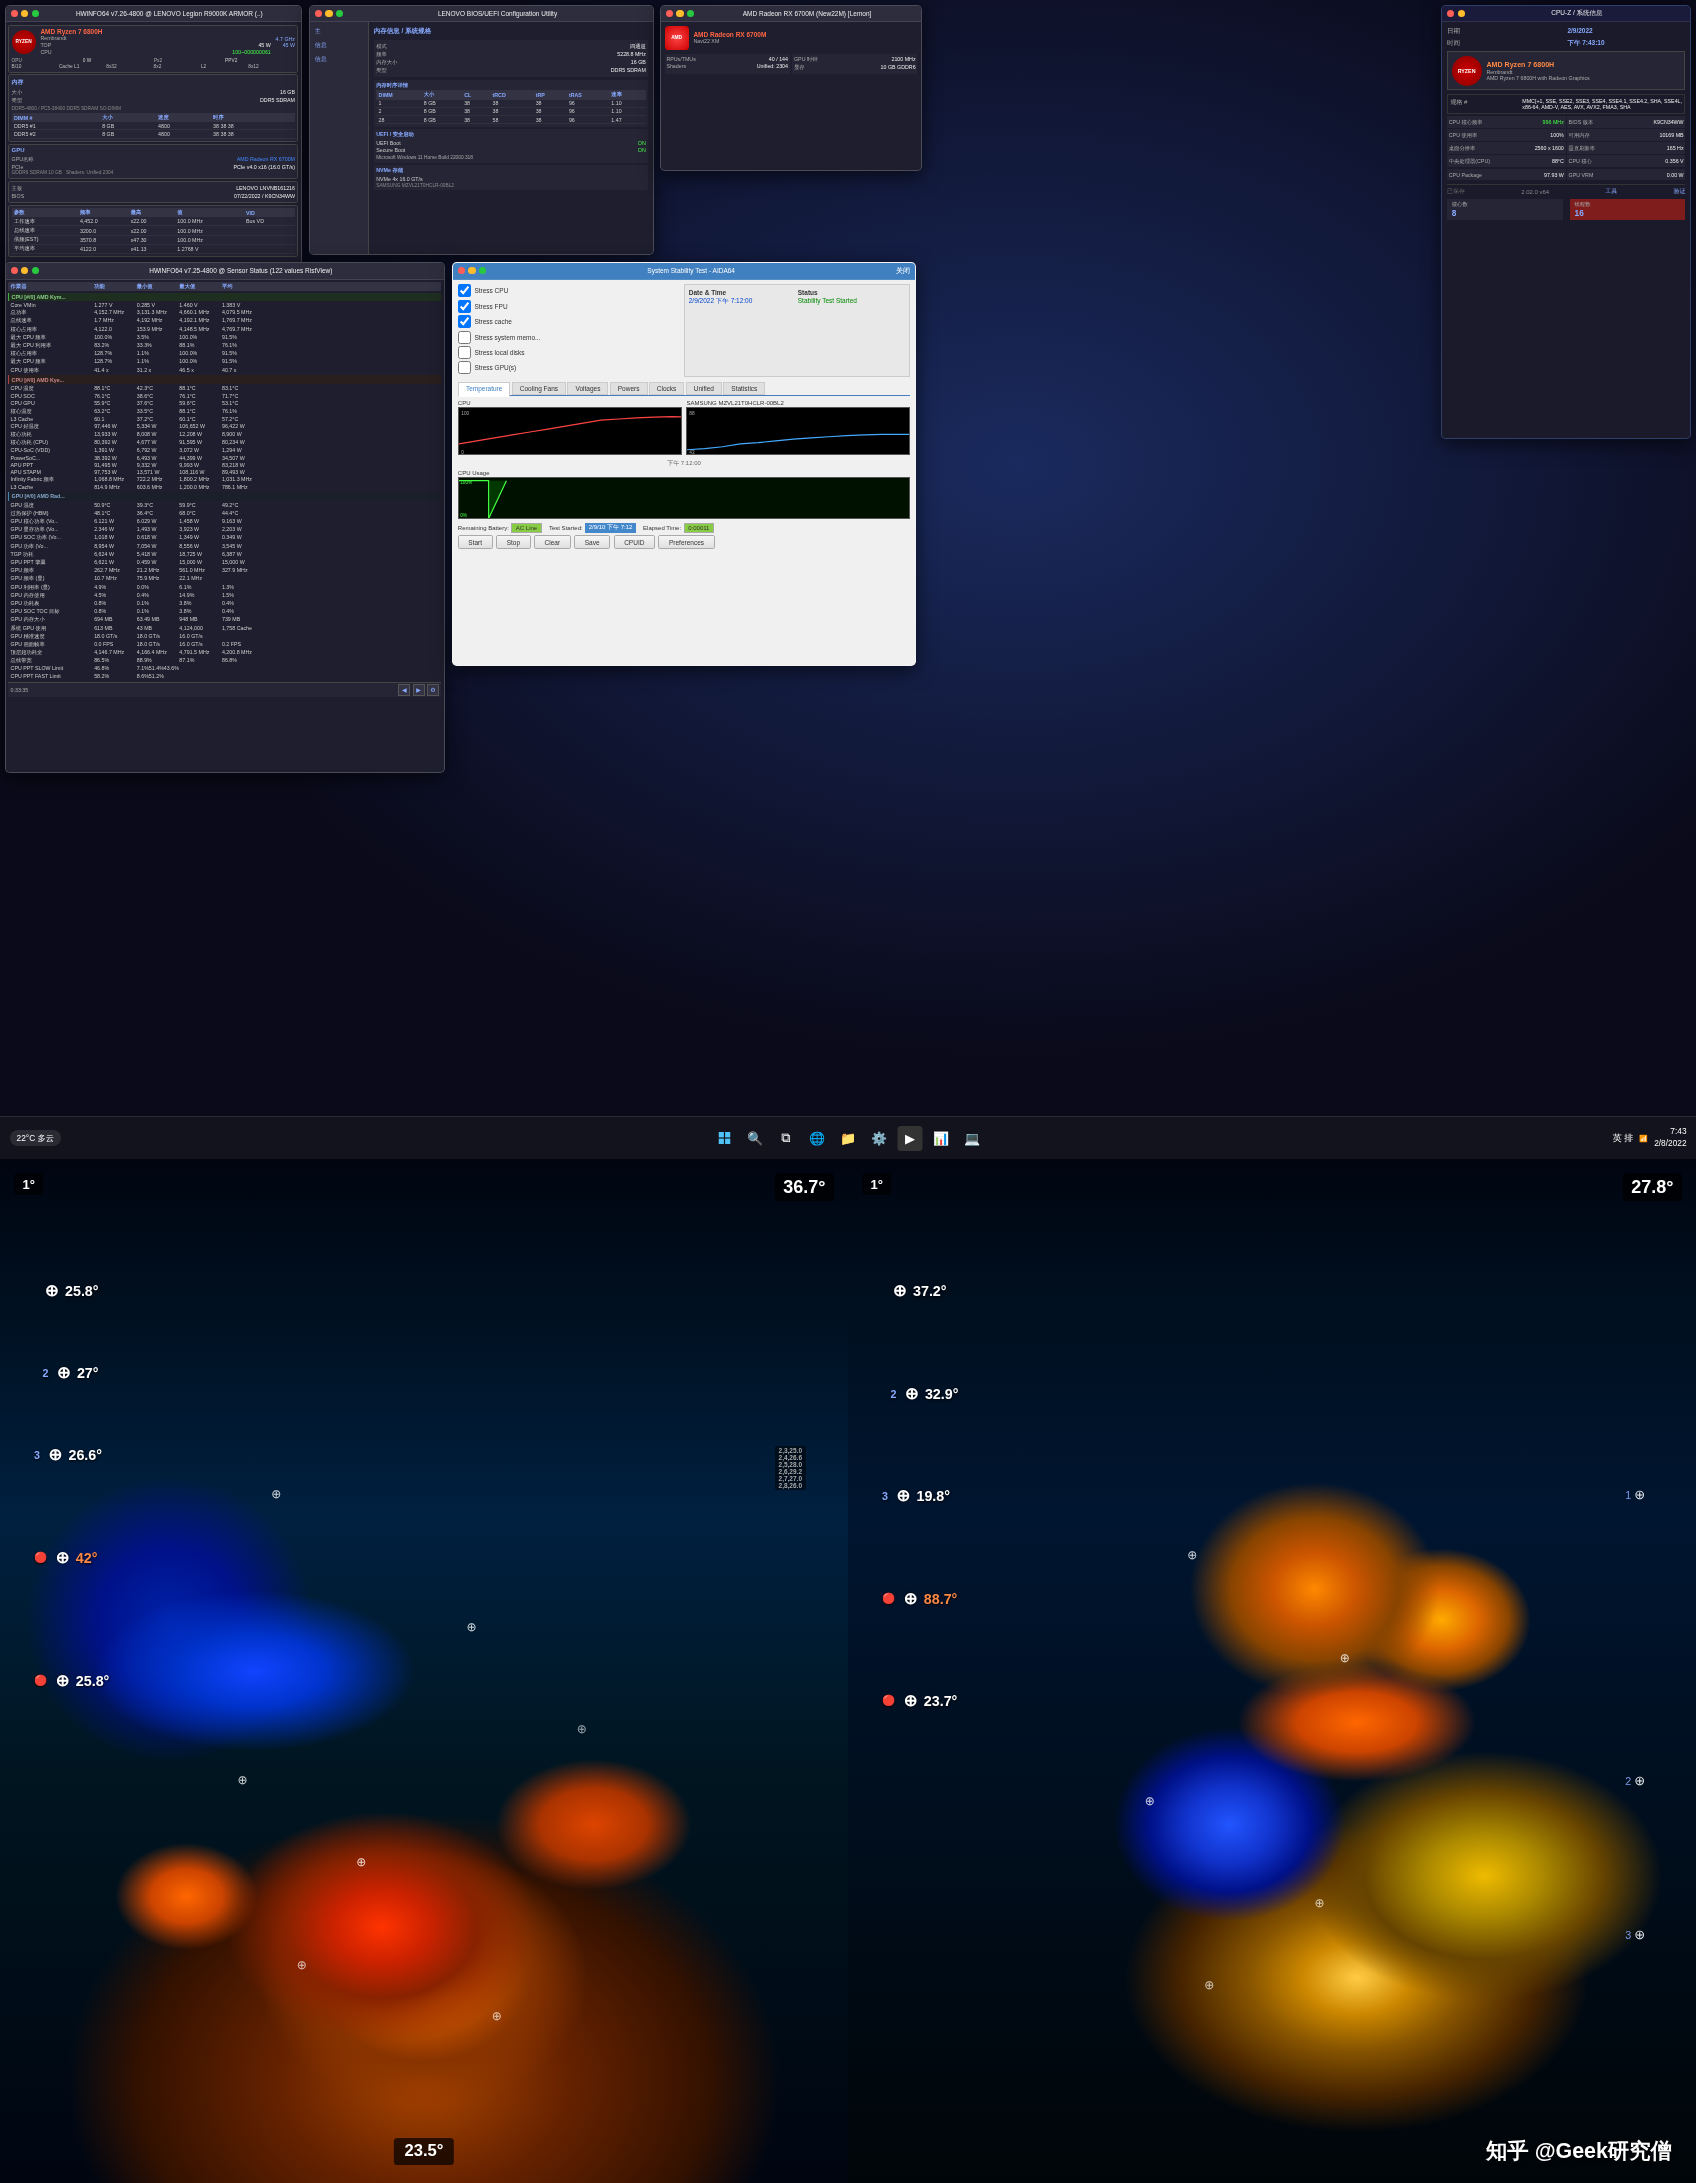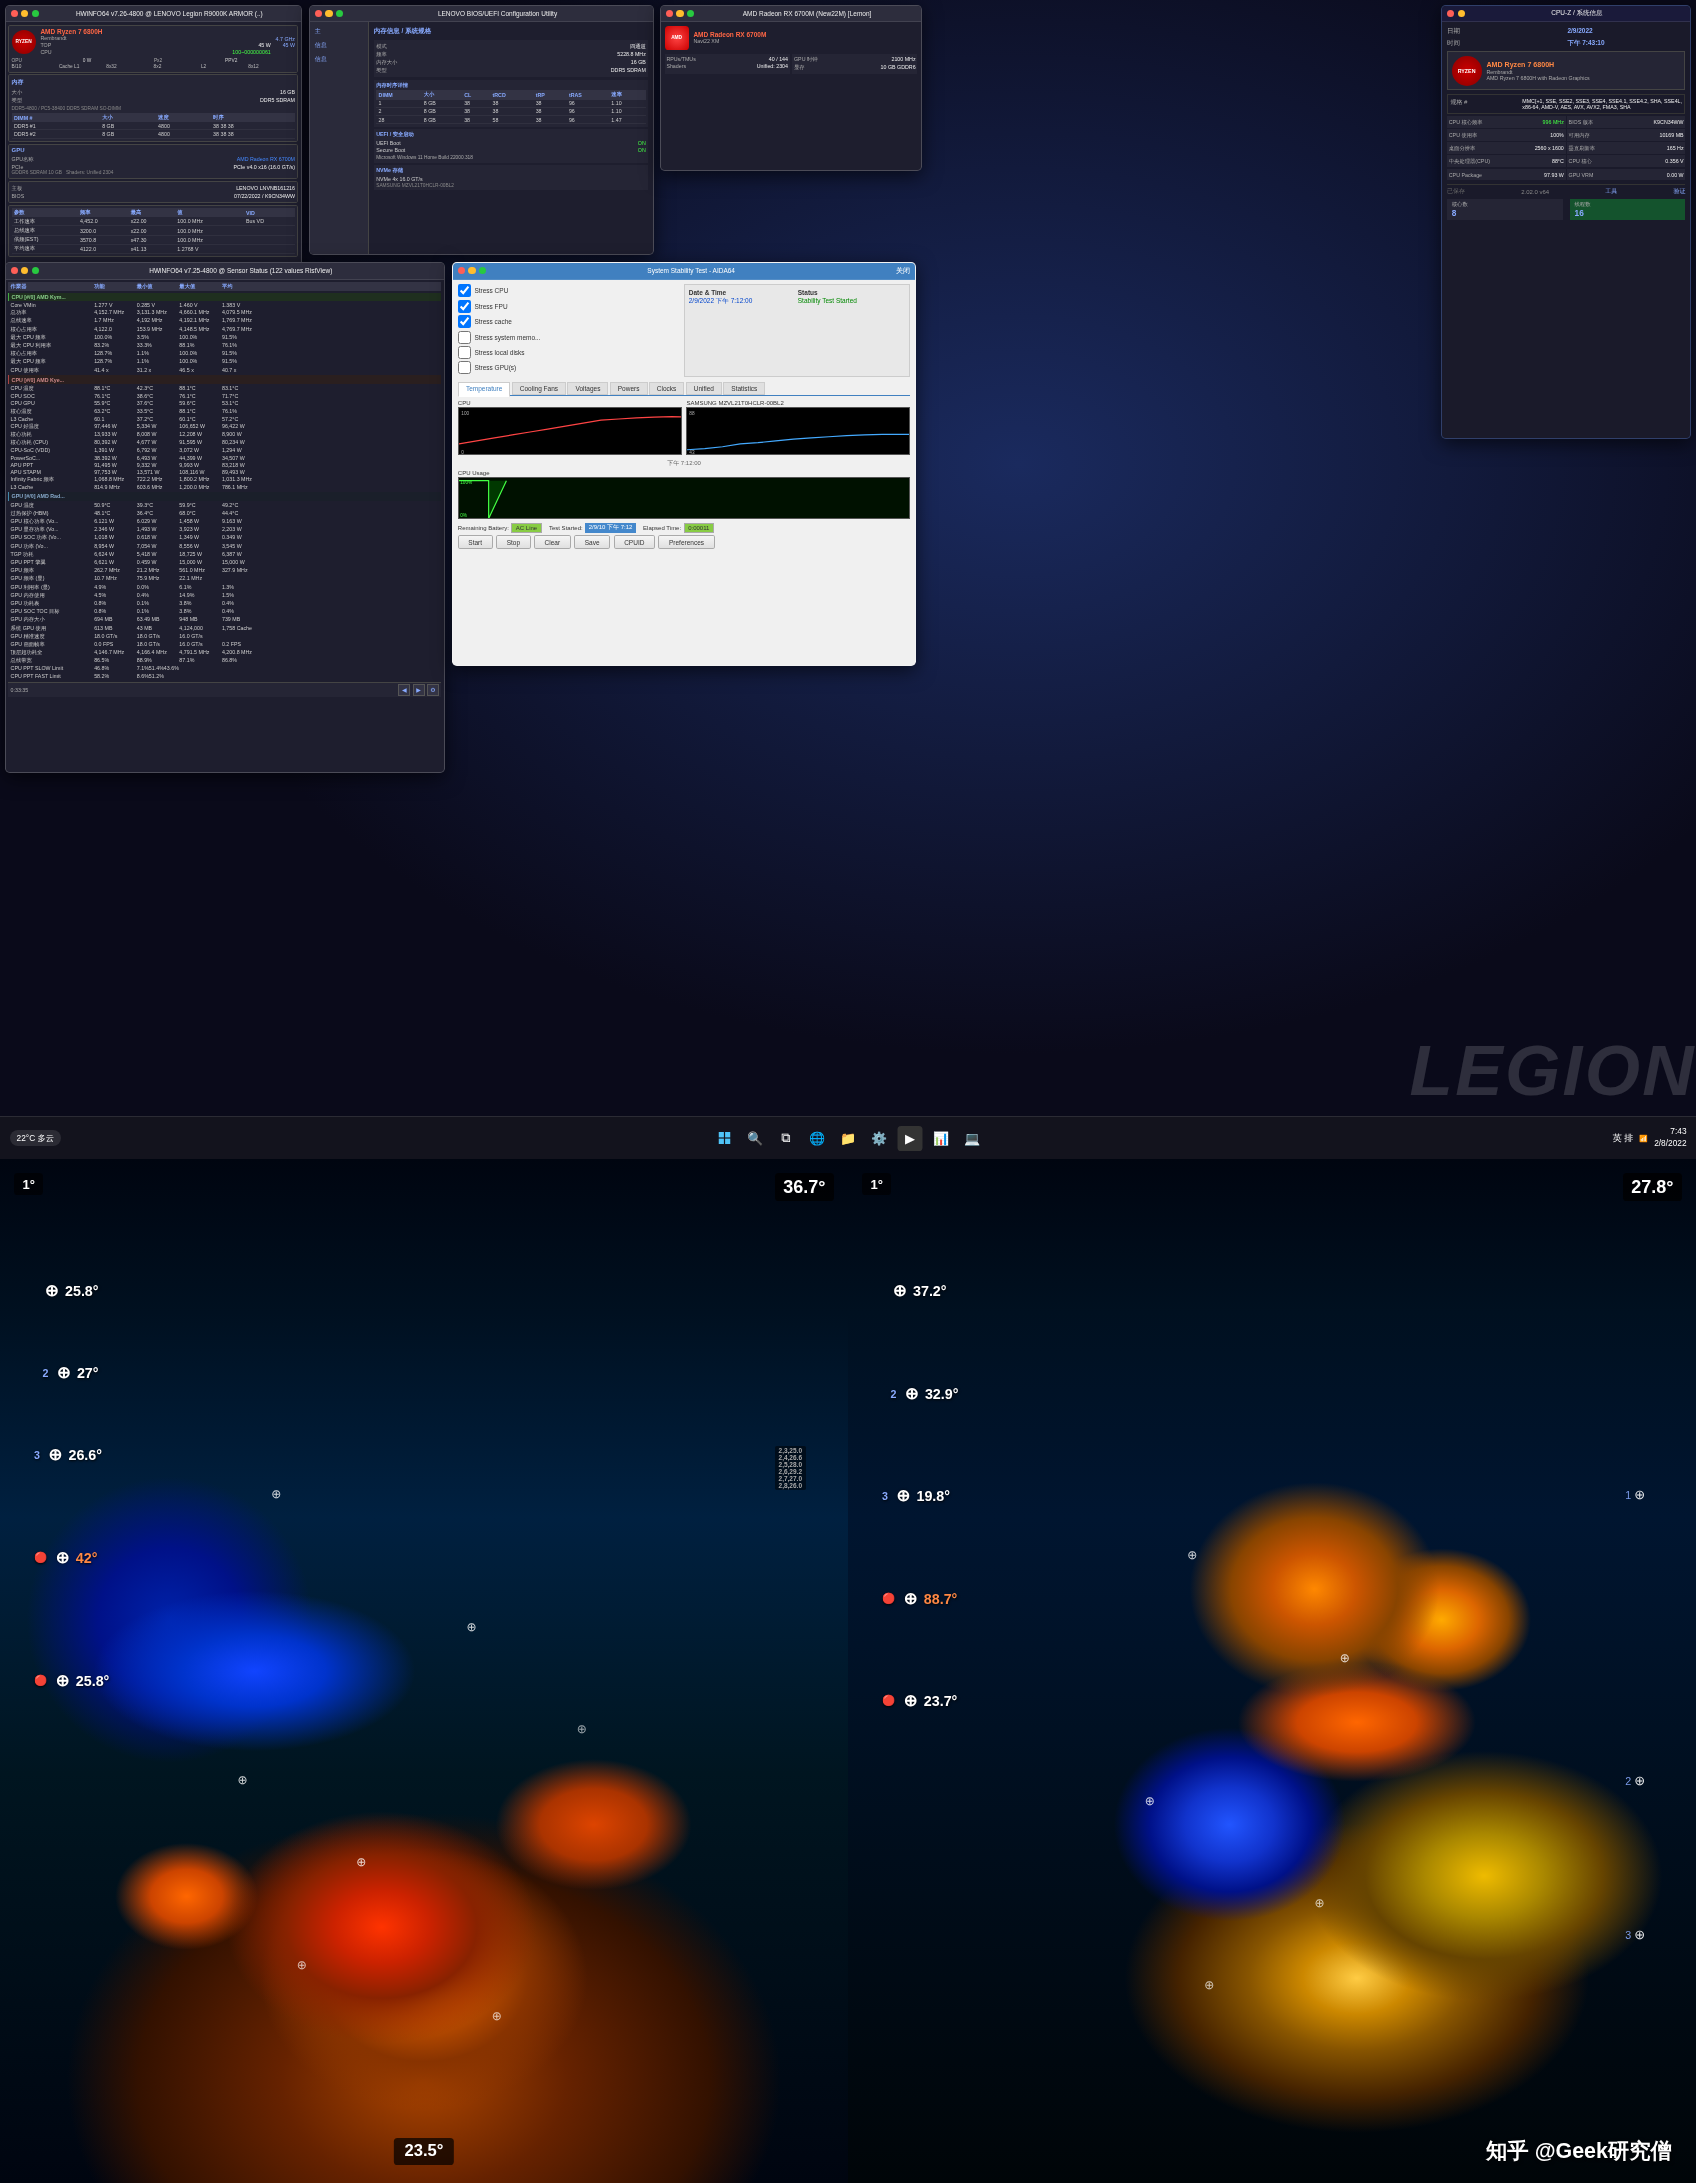--- a/index.html
+++ b/index.html
@@ -422,21 +422,20 @@
       overflow-y: auto;
       scrollbar-width: thin;
       scrollbar-color: #555 #222;
     }
   </style>
 </head>
 <body>
 
 <div class="desktop-section">
   <div class="desktop-bg"></div>
-  <div class="legion-watermark">LEGION</div>
 
   <div class="window hwinfo-main">
     <div class="window-titlebar">
       <span class="win-btn close"></span>
       <span class="win-btn min"></span>
       <span class="win-btn max"></span>
       <span class="window-title-text">HWiNFO64 v7.26-4800 @ LENOVO Legion R9000K ARMOR (..)</span>
     </div>
     <div class="hwinfo-content">
 
@@ -827,21 +826,21 @@
         <span style="color:#888;">2.02.0 v64</span>
         <span style="color:#88aaff;cursor:pointer;">工具</span>
         <span style="color:#88aaff;cursor:pointer;">验证</span>
       </div>
 
       <div style="display:flex;gap:7.1px;margin-top:2.4px;font-size:6.5px;">
         <div style="background:#252535;padding:2.4px 4.8px;flex:1;">
           <div style="color:#aaa;font-size:5.3px;">核心数</div>
           <div style="font-size:8.3px;font-weight:bold;color:#88aaff;">8</div>
         </div>
-        <div style="background:#14532d;padding:2.4px 4.8px;flex:1;">
+        <div style="background:#7f1d1d;padding:2.4px 4.8px;flex:1;">
           <div style="color:#aaa;font-size:5.3px;">线程数</div>
           <div style="font-size:8.3px;font-weight:bold;color:#88aaff;">16</div>
         </div>
       </div>
     </div>
   </div>
 
   <div class="window hwinfo-sensor scrollable">
     <div class="window-titlebar">
       <span class="win-btn close"></span>

